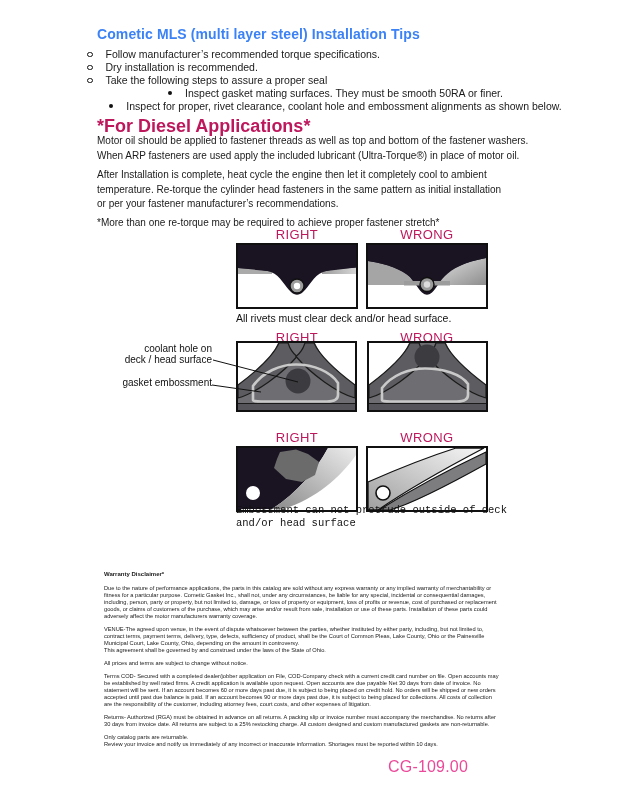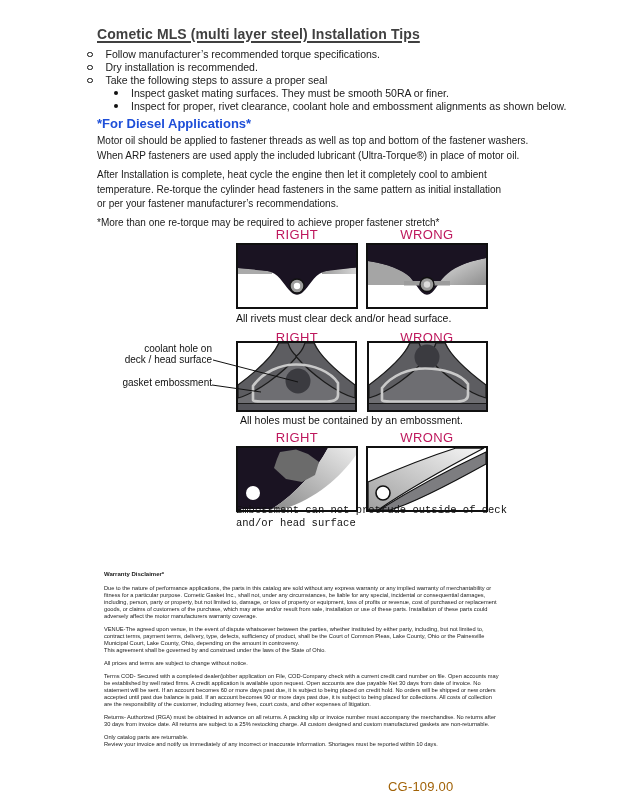--- a/index.html
+++ b/index.html
@@ -1,46 +1,46 @@
 <!DOCTYPE html>
 <html><head>
 <meta charset="utf-8">
 <style>
   html,body{margin:0;padding:0;}
   body{width:618px;height:800px;background:#ffffff;font-family:"Liberation Sans","DejaVu Sans",sans-serif;color:#1a1a1a;}
   .page{position:relative;width:618px;height:800px;background:#ffffff;overflow:hidden;}
 
-  .title{position:absolute;left:97px;top:26px;font-size:14px;font-weight:bold;color:#404040;
-         text-decoration:underline;text-decoration-thickness:1.5px;text-underline-offset:2px;letter-spacing:0.1px;}
+  .title{position:absolute;left:97px;top:26px;font-size:14px;font-weight:bold;color:#3b82f6;
+         text-decoration-thickness:1.5px;text-underline-offset:2px;letter-spacing:0.1px;}
 
   .tips{position:absolute;left:87px;top:48px;width:470px;}
   .tip{display:flex;gap:13px;align-items:flex-start;height:13px;}
   .tip .txt{font-size:10.5px;line-height:13px;white-space:nowrap;}
   .ob{width:3.5px;height:3.5px;border:1px solid #111;border-radius:50%;margin-top:3.5px;flex:none;}
   .sb{width:4px;height:4px;background:#111;border-radius:50%;margin-top:4px;flex:none;}
-  .tip.sub{margin-left:27px;}
-
-  .h2{position:absolute;left:97px;top:116px;font-size:13px;font-weight:bold;color:#1d4ed8;}
+  .tip.sub{margin-left:27px;justify-content:center;}
+
+  .h2{position:absolute;left:97px;top:116px;font-size:18px;font-weight:bold;color:#be185d;}
   .body{position:absolute;left:97px;width:450px;margin:0;font-size:10px;line-height:14.5px;white-space:pre-line;}
   .p1{top:134px;}
   .p2{top:168px;}
   .p3{top:216px;}
 
   .dlabel{position:absolute;width:122px;text-align:center;font-size:13px;letter-spacing:0.4px;color:#be185d;}
   .caption{position:absolute;font-size:10.5px;line-height:12.5px;color:#111;white-space:pre-line;}
   .panel{position:absolute;display:block;}
 
   .sidelabel{position:absolute;left:100px;width:112px;text-align:right;font-size:10px;line-height:11px;color:#111;white-space:pre-line;}
   .leader{position:absolute;left:108px;top:338px;pointer-events:none;}
 
   .warranty{position:absolute;left:104px;top:571px;width:420px;}
   .warranty .wh{font-size:6px;font-weight:bold;margin:0 0 7px 0;}
   .warranty p{font-size:5.7px;line-height:7px;margin:0 0 6px 0;white-space:pre-line;}
 
-  .pagecode{position:absolute;left:388px;top:758px;font-size:13px;color:#a16207;letter-spacing:0.2px;margin-top:21px;}
+  .pagecode{position:absolute;left:388px;top:758px;font-size:16px;color:#ec4899;letter-spacing:0.2px;}
 </style>
 </head>
 <body>
 
 <div class="page">
 
   <div class="title">Cometic MLS (multi layer steel) Installation Tips</div>
 
   <div class="tips">
     <div class="tip">
@@ -142,21 +142,20 @@
     <rect x="2" y="62.5" width="117" height="6.5" fill="#54545a"></rect>
     <line x1="2" y1="62.5" x2="119" y2="62.5" stroke="#1b1b1b" stroke-width="1.2"></line>
     <rect x="1" y="1" width="119" height="69" fill="none" stroke="#101010" stroke-width="2"></rect>
   </svg>
 
   <svg class="leader" width="200" height="62" viewBox="0 0 200 62">
     <line x1="105" y1="22" x2="190" y2="44" stroke="#111111" stroke-width="1"></line>
     <line x1="104" y1="47" x2="153" y2="54" stroke="#111111" stroke-width="1"></line>
   </svg>
 
-  <div class="caption" style="left:240px;top:414px;">All holes must be contained by an embossment.</div>
 
   <div class="dlabel" style="left:236px;top:430px;">RIGHT</div>
   <div class="dlabel" style="left:366px;top:430px;">WRONG</div>
 
   <svg class="panel" style="left:236px;top:446px;" width="122" height="66" viewBox="0 0 122 66">
     <rect width="122" height="66" fill="#ffffff"></rect>
     <defs>
       <linearGradient id="g3r" x1="1" y1="0" x2="0" y2="1">
         <stop offset="0" stop-color="#ececec"></stop>
           <stop offset="1" stop-color="#8a8a8a"></stop>

